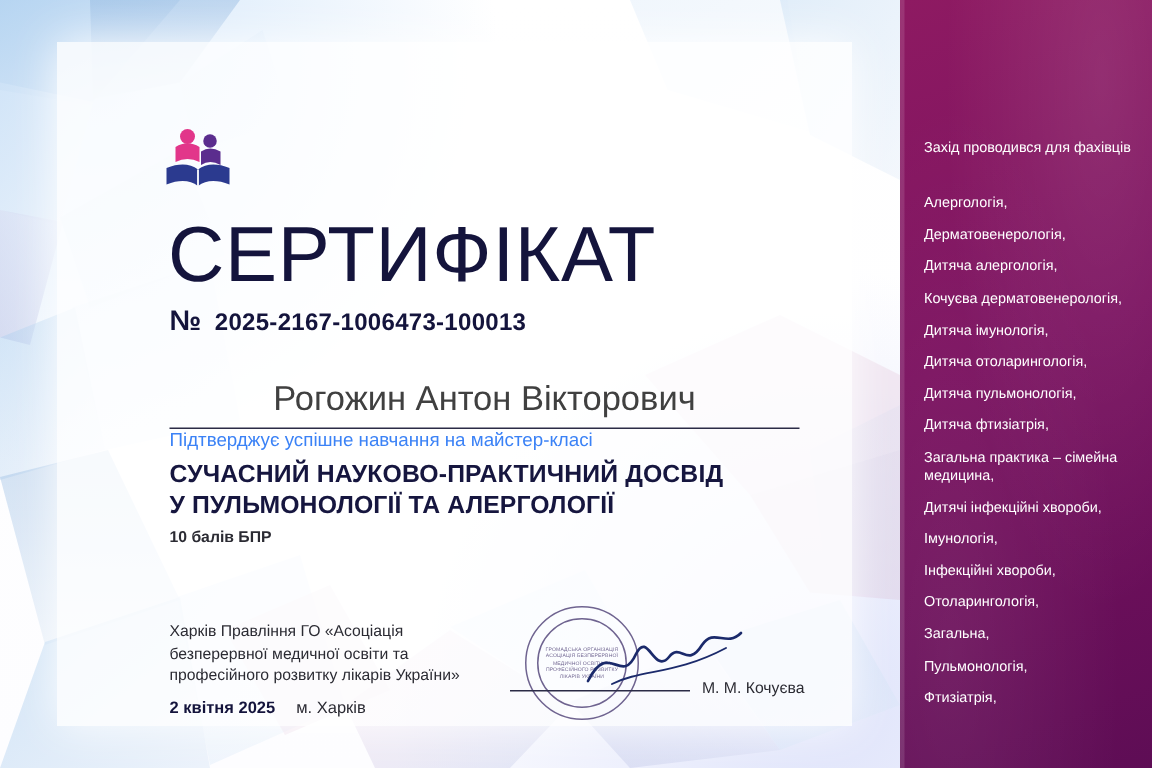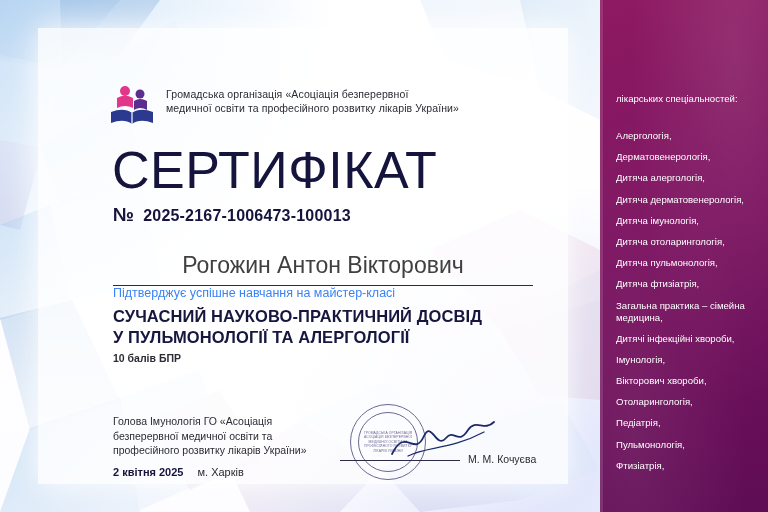--- a/index.html
+++ b/index.html
@@ -336,24 +336,20 @@
     <span class="logo-mark">
       <svg width="48" height="46" viewBox="0 0 48 46">
         <circle cx="17" cy="9" r="5" fill="#e2368a"></circle>
         <path d="M9 16 Q17 11 25 16 L25 26 Q17 22 9 26 Z" fill="#e2368a"></path>
         <circle cx="32" cy="12" r="4.5" fill="#5b2d8e"></circle>
         <path d="M26 19 Q32 15 39 19 L39 28 Q32 24 26 28 Z" fill="#5b2d8e"></path>
         <path d="M3 30 Q16 25 24 31 Q32 25 45 30 L45 41 Q32 36 24 42 Q16 36 3 41 Z" fill="#2b3a8f"></path>
         <path d="M24 31 L24 42" stroke="#ffffff" stroke-width="1.2" fill="none"></path>
       </svg>
     </span>
-    <div class="org-text">
-      <div>Громадська організація «Асоціація безперервної</div>
-      <div>медичної освіти та професійного розвитку лікарів України»</div>
-    </div>
   </div>
 
   <div class="title">СЕРТИФІКАТ</div>
 
   <div class="numline">
     <span class="num-symbol">№</span>
     <span class="num-value">2025-2167-1006473-100013</span>
   </div>
 
   <div class="recipient-wrap">
@@ -364,21 +360,21 @@
   <div class="confirm">Підтверджує успішне навчання на майстер-класі</div>
 
   <div class="course">
     <div>СУЧАСНИЙ НАУКОВО-ПРАКТИЧНИЙ ДОСВІД</div>
     <div>У ПУЛЬМОНОЛОГІЇ ТА АЛЕРГОЛОГІЇ</div>
   </div>
 
   <div class="points">10 балів БПР</div>
 
   <div class="footer-left">
-    <div>Голова Імунологія ГО «Асоціація</div>
+    <div>Харків Правління ГО «Асоціація</div>
     <div>безперервної медичної освіти та</div>
     <div>професійного розвитку лікарів України»</div>
   </div>
 
   <div class="footer-date">
     <b>2 квітня 2025</b><span class="footer-city">м. Харків</span>
   </div>
 
   <div class="sign-area">
     <div class="stamp">
@@ -387,36 +383,36 @@
     <svg class="signature" viewBox="0 0 110 48">
       <path d="M4 38 C18 10, 26 42, 36 20 C44 4, 48 34, 58 22 C66 12, 70 30, 80 14 C88 2, 96 16, 106 6" stroke="#1b2a6b" stroke-width="1.8" fill="none" stroke-linecap="round"></path>
       <path d="M20 40 C40 30, 62 34, 96 16" stroke="#1b2a6b" stroke-width="1.3" fill="none" stroke-linecap="round"></path>
     </svg>
     <div class="sign-rule"></div>
     <div class="signer">М. М. Кочуєва</div>
   </div>
 
   <div class="right-col">
     <div class="right-head">
-      <div>лікарських спеціальностей:</div>
+      <div>Захід проводився для фахівців</div>
     </div>
     <ul class="spec-list">
       <li>Алергологія,</li>
       <li>Дерматовенерологія,</li>
       <li>Дитяча алергологія,</li>
-      <li>Дитяча дерматовенерологія,</li>
+      <li>Кочуєва дерматовенерологія,</li>
       <li>Дитяча імунологія,</li>
       <li>Дитяча отоларингологія,</li>
       <li>Дитяча пульмонологія,</li>
       <li>Дитяча фтизіатрія,</li>
       <li>Загальна практика – сімейна медицина,</li>
       <li>Дитячі інфекційні хвороби,</li>
       <li>Імунологія,</li>
-      <li>Вікторович хвороби,</li>
+      <li>Інфекційні хвороби,</li>
       <li>Отоларингологія,</li>
-      <li>Педіатрія,</li>
+      <li>Загальна,</li>
       <li>Пульмонологія,</li>
       <li>Фтизіатрія,</li>
 
     </ul>
   </div>
 
 </div>
 
 </body></html>

